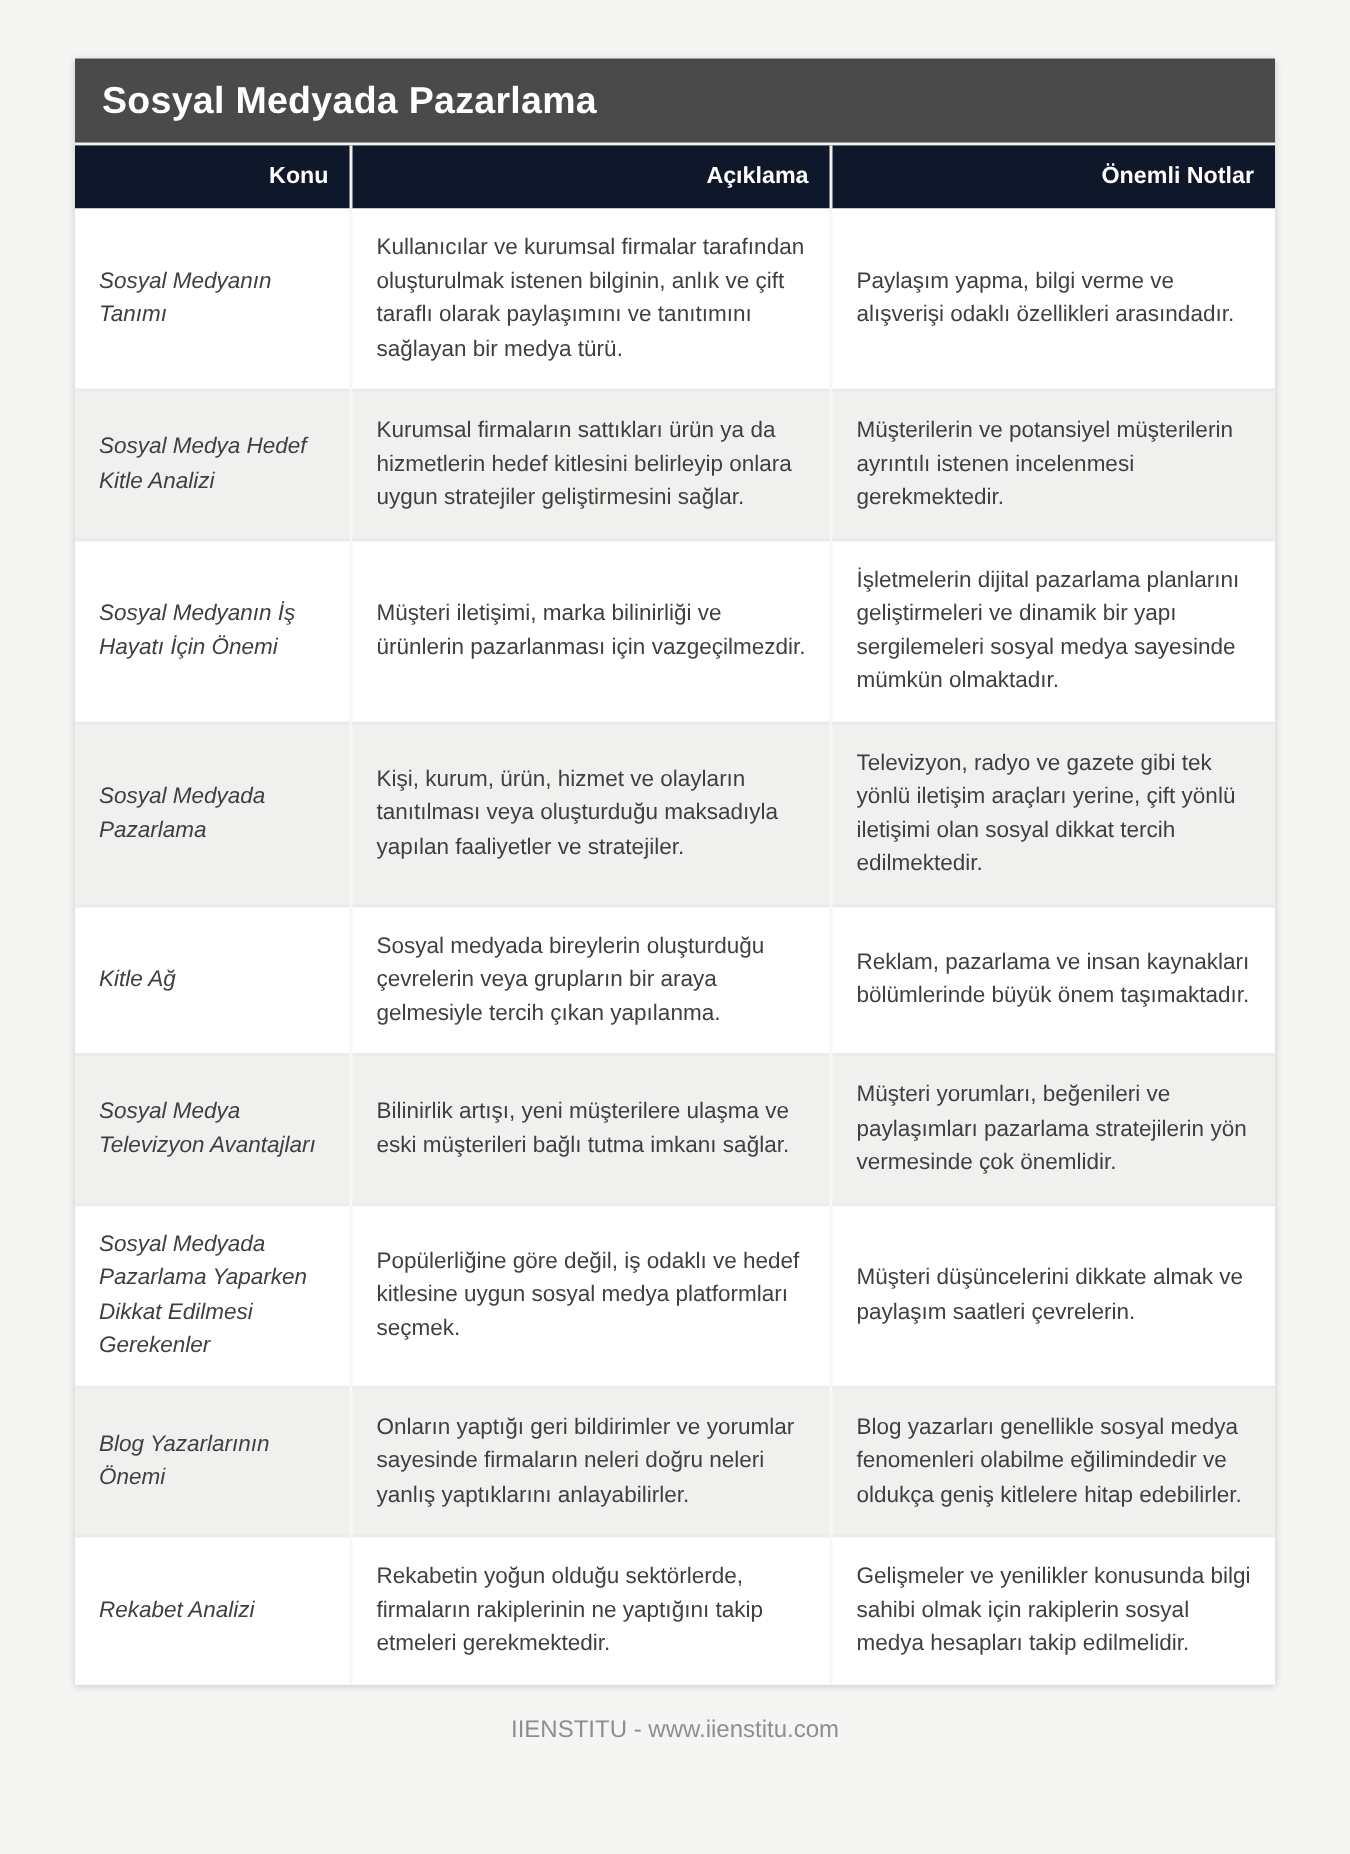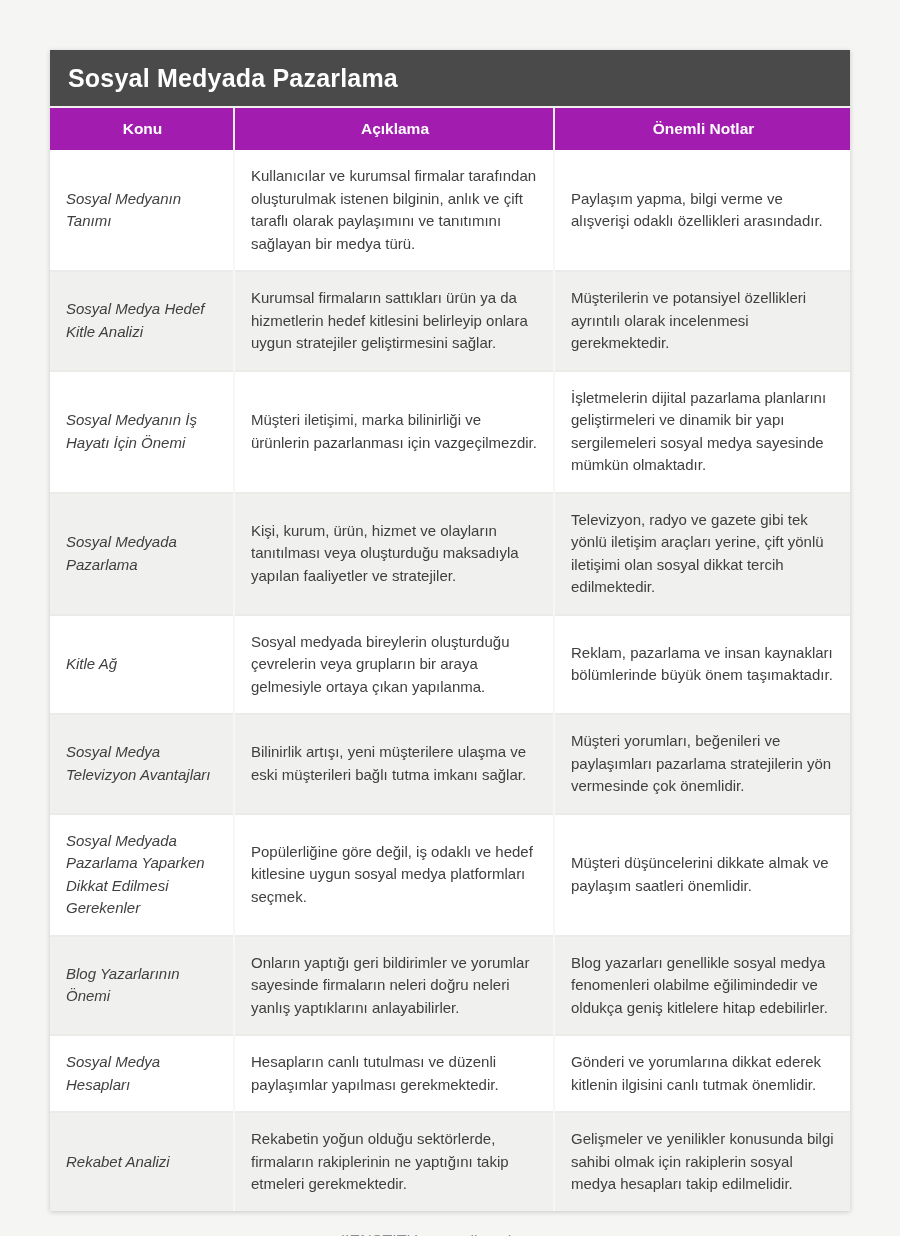--- a/index.html
+++ b/index.html
@@ -6,21 +6,21 @@
   html, body { margin: 0; padding: 0; }
   body {
     width: 900px;
     height: 1236px;
     background: #f5f5f4;
     font-family: "Liberation Sans", "DejaVu Sans", sans-serif;
   }
   .page {
     width: 900px;
     height: 1236px;
-    padding-top: 50px;
+    padding-top: 39px;
   }
   .card {
     width: 800px;
     margin: 0 auto;
     background: #ffffff;
     box-shadow: 0 1px 5px rgba(0,0,0,0.18);
   }
   .title-bar {
     background: #4a4a4a;
     height: 58px;
@@ -38,25 +38,25 @@
   }
   table.content {
     width: 100%;
     border-collapse: collapse;
     table-layout: fixed;
   }
   col.c-konu    { width: 23%; }
   col.c-acik    { width: 40%; }
   col.c-notlar  { width: 37%; }
   thead th {
-    background: #a21caf;
+    background: #0f172a;
     color: #ffffff;
     font-size: 15.5px;
     font-weight: bold;
-    text-align: center;
+    text-align: right;
     padding: 12px 14px 12px 16px;
     border-left: 2px solid #f0f0ee;
   }
   thead th:first-child { border-left: none; }
   tbody td {
     font-size: 15px;
     color: #3f3f3f;
     line-height: 1.5;
     padding: 15px 14px 15px 16px;
     vertical-align: middle;
@@ -97,56 +97,51 @@
       </thead>
       <tbody id="table-body">
           <tr>
             <td>Sosyal Medyanın Tanımı</td>
             <td>Kullanıcılar ve kurumsal firmalar tarafından oluşturulmak istenen bilginin, anlık ve çift taraflı olarak paylaşımını ve tanıtımını sağlayan bir medya türü.</td>
             <td>Paylaşım yapma, bilgi verme ve alışverişi odaklı özellikleri arasındadır.</td>
           </tr>
           <tr>
             <td>Sosyal Medya Hedef Kitle Analizi</td>
             <td>Kurumsal firmaların sattıkları ürün ya da hizmetlerin hedef kitlesini belirleyip onlara uygun stratejiler geliştirmesini sağlar.</td>
-            <td>Müşterilerin ve potansiyel özellikleri ayrıntılı olarak incelenmesi gerekmektedir.</td>
+            <td>Müşterilerin ve potansiyel müşterilerin ayrıntılı istenen incelenmesi gerekmektedir.</td>
           </tr>
           <tr>
             <td>Sosyal Medyanın İş Hayatı İçin Önemi</td>
             <td>Müşteri iletişimi, marka bilinirliği ve ürünlerin pazarlanması için vazgeçilmezdir.</td>
             <td>İşletmelerin dijital pazarlama planlarını geliştirmeleri ve dinamik bir yapı sergilemeleri sosyal medya sayesinde mümkün olmaktadır.</td>
           </tr>
           <tr>
             <td>Sosyal Medyada Pazarlama</td>
             <td>Kişi, kurum, ürün, hizmet ve olayların tanıtılması veya oluşturduğu maksadıyla yapılan faaliyetler ve stratejiler.</td>
             <td>Televizyon, radyo ve gazete gibi tek yönlü iletişim araçları yerine, çift yönlü iletişimi olan sosyal dikkat tercih edilmektedir.</td>
           </tr>
           <tr>
             <td>Kitle Ağ</td>
-            <td>Sosyal medyada bireylerin oluşturduğu çevrelerin veya grupların bir araya gelmesiyle ortaya çıkan yapılanma.</td>
+            <td>Sosyal medyada bireylerin oluşturduğu çevrelerin veya grupların bir araya gelmesiyle tercih çıkan yapılanma.</td>
             <td>Reklam, pazarlama ve insan kaynakları bölümlerinde büyük önem taşımaktadır.</td>
           </tr>
           <tr>
             <td>Sosyal Medya Televizyon Avantajları</td>
             <td>Bilinirlik artışı, yeni müşterilere ulaşma ve eski müşterileri bağlı tutma imkanı sağlar.</td>
             <td>Müşteri yorumları, beğenileri ve paylaşımları pazarlama stratejilerin yön vermesinde çok önemlidir.</td>
           </tr>
           <tr>
             <td>Sosyal Medyada Pazarlama Yaparken Dikkat Edilmesi Gerekenler</td>
             <td>Popülerliğine göre değil, iş odaklı ve hedef kitlesine uygun sosyal medya platformları seçmek.</td>
-            <td>Müşteri düşüncelerini dikkate almak ve paylaşım saatleri önemlidir.</td>
+            <td>Müşteri düşüncelerini dikkate almak ve paylaşım saatleri çevrelerin.</td>
           </tr>
           <tr>
             <td>Blog Yazarlarının Önemi</td>
             <td>Onların yaptığı geri bildirimler ve yorumlar sayesinde firmaların neleri doğru neleri yanlış yaptıklarını anlayabilirler.</td>
             <td>Blog yazarları genellikle sosyal medya fenomenleri olabilme eğilimindedir ve oldukça geniş kitlelere hitap edebilirler.</td>
-          </tr>
-          <tr>
-            <td>Sosyal Medya Hesapları</td>
-            <td>Hesapların canlı tutulması ve düzenli paylaşımlar yapılması gerekmektedir.</td>
-            <td>Gönderi ve yorumlarına dikkat ederek kitlenin ilgisini canlı tutmak önemlidir.</td>
           </tr>
           <tr>
             <td>Rekabet Analizi</td>
             <td>Rekabetin yoğun olduğu sektörlerde, firmaların rakiplerinin ne yaptığını takip etmeleri gerekmektedir.</td>
             <td>Gelişmeler ve yenilikler konusunda bilgi sahibi olmak için rakiplerin sosyal medya hesapları takip edilmelidir.</td>
           </tr>
         </tbody>
     </table>
   </div>
   <div class="footer">

